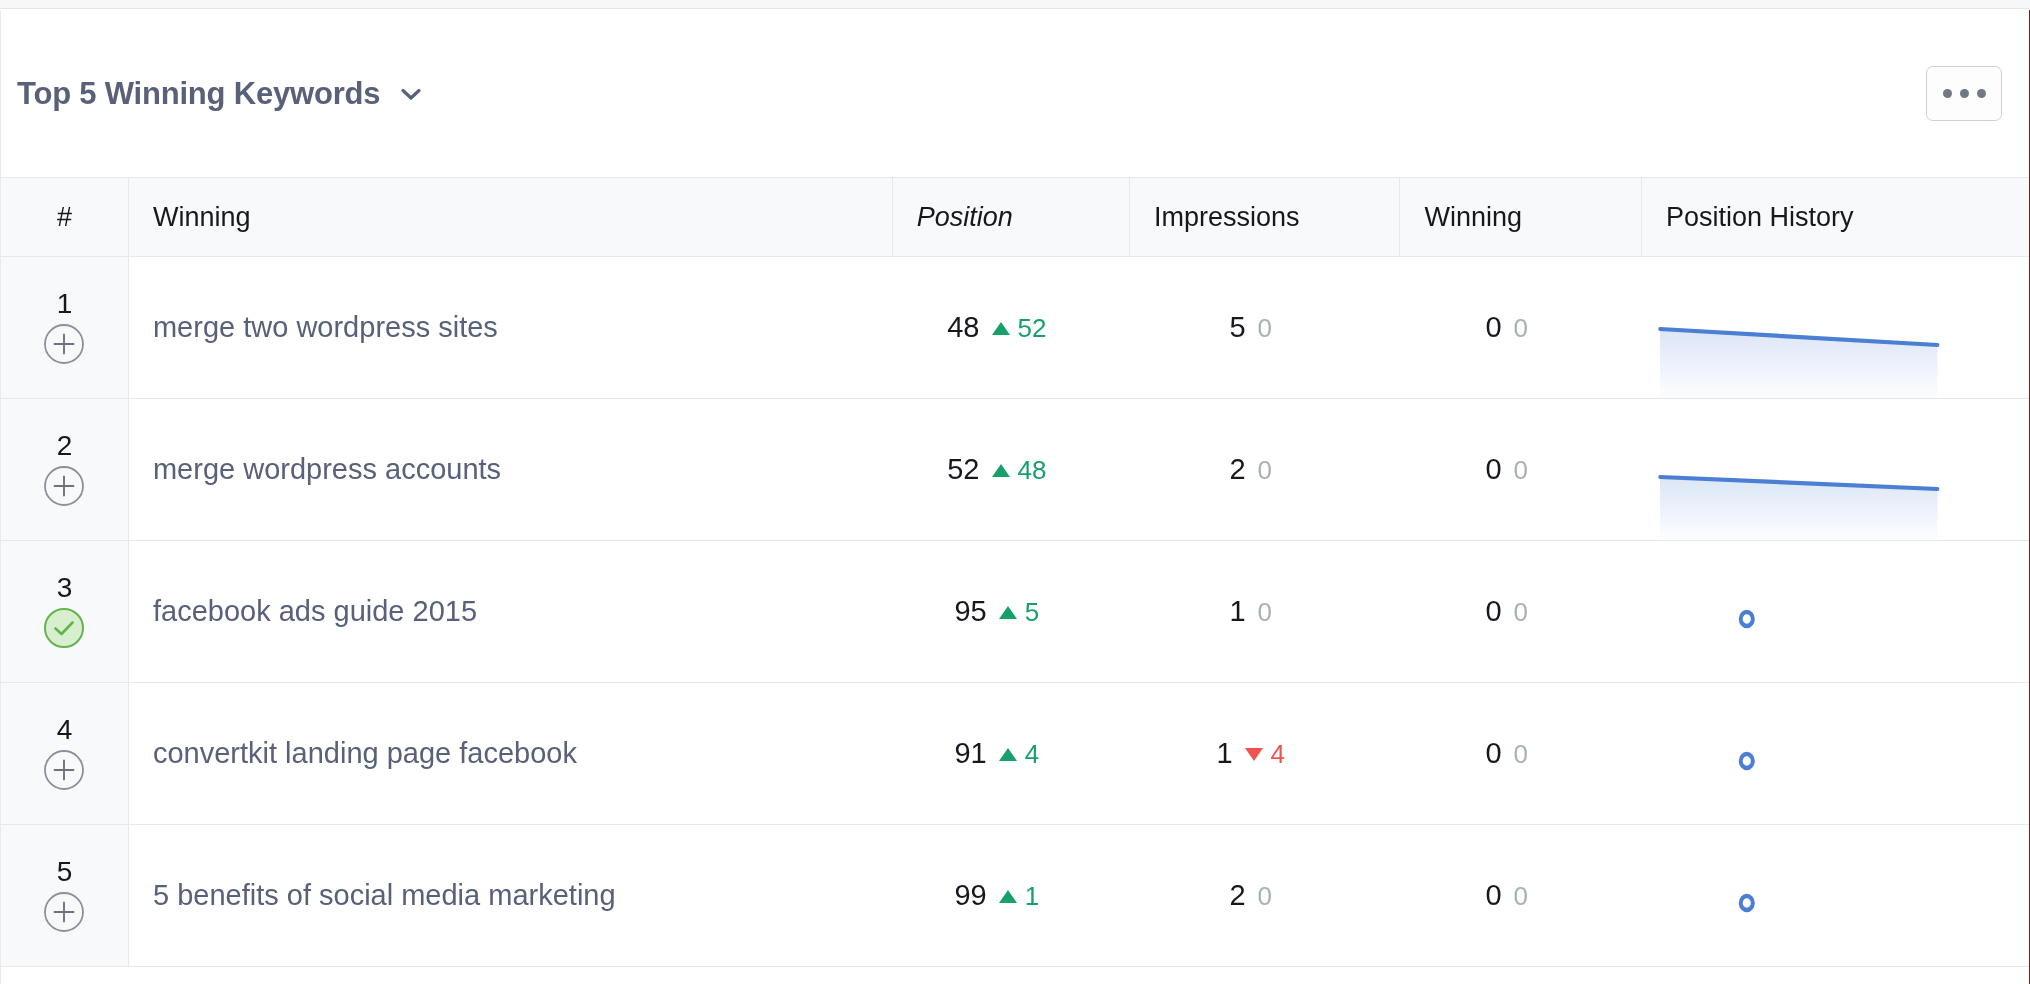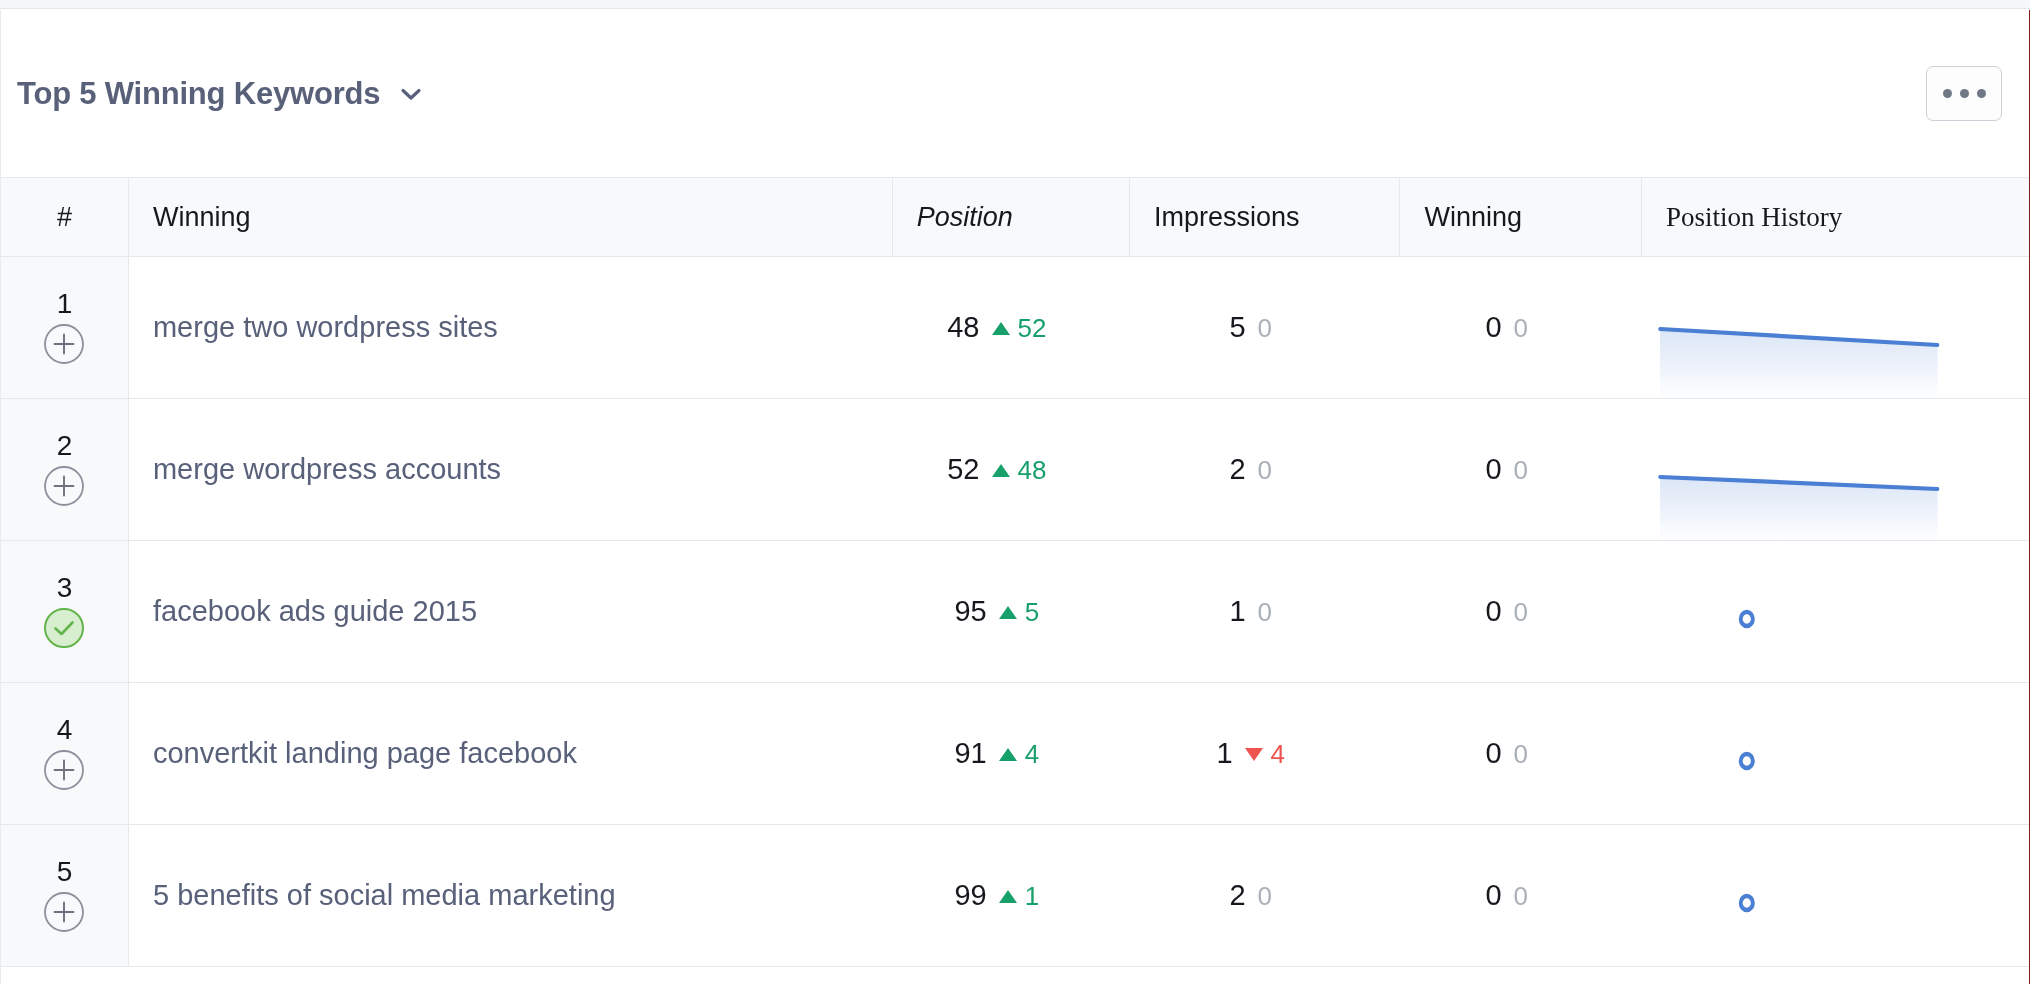--- a/index.html
+++ b/index.html
@@ -109,21 +109,21 @@
     text-align: center;
     padding: 0;
   }
   .tbl thead th.col-hist { border-right: none; }
 
   .col-num   { width: 123px; }
   .col-kw    { width: 737px; }
   .col-pos   { width: 229px; font-style: italic; }
   .col-impr  { width: 261px; }
   .col-clk   { width: 233px; }
-  .col-hist  { width: 374px; font-family: Liberation Serif, serif; }
+  .col-hist  { width: 374px; }
 
   .tbl tbody td {
     border-bottom: 1px solid #e5e8ec;
     height: 141px;
     vertical-align: middle;
     background: #ffffff;
     padding: 0;
   }
   .tbl tbody td.cell-num {
     background: #f8f9fa;

